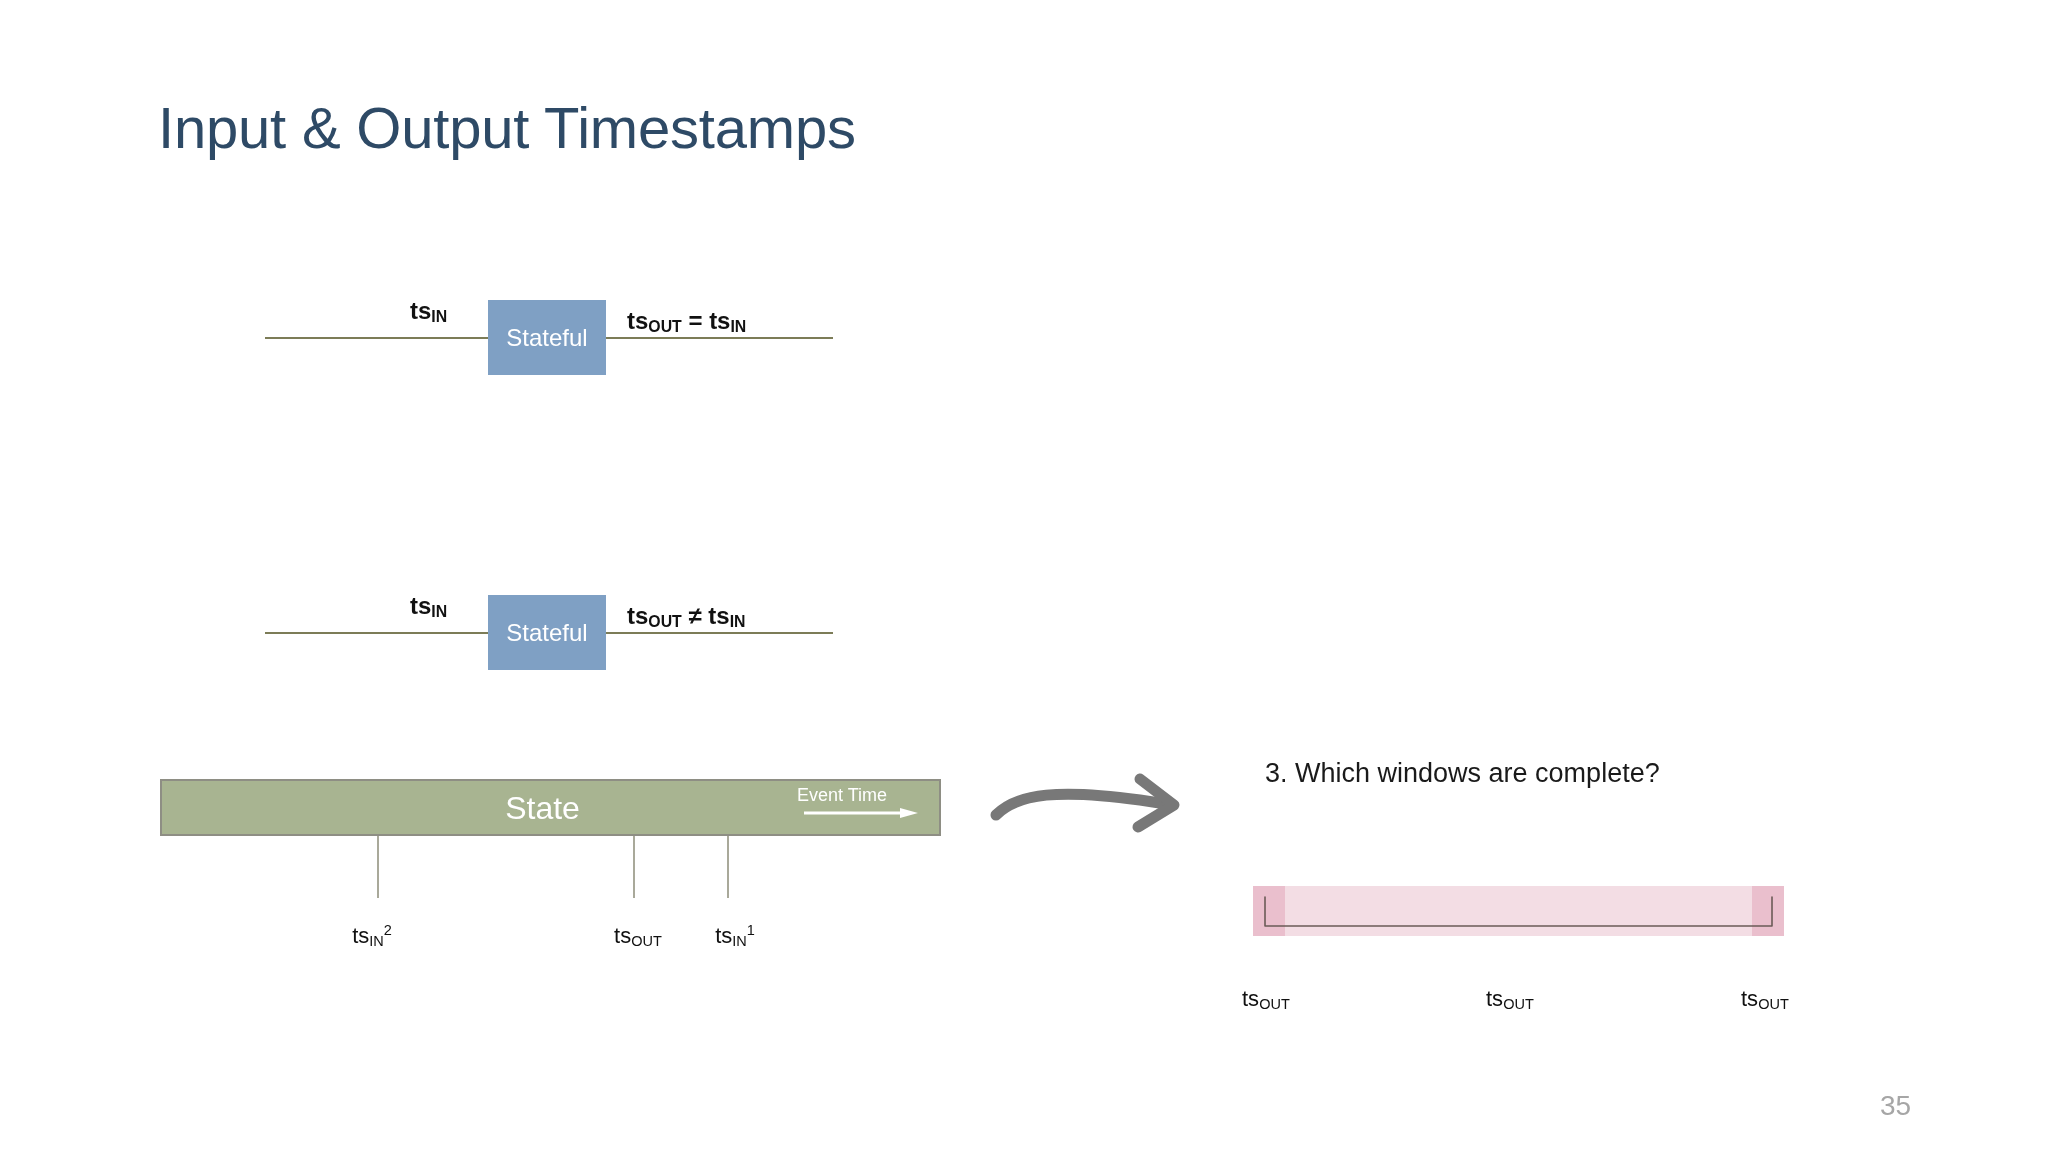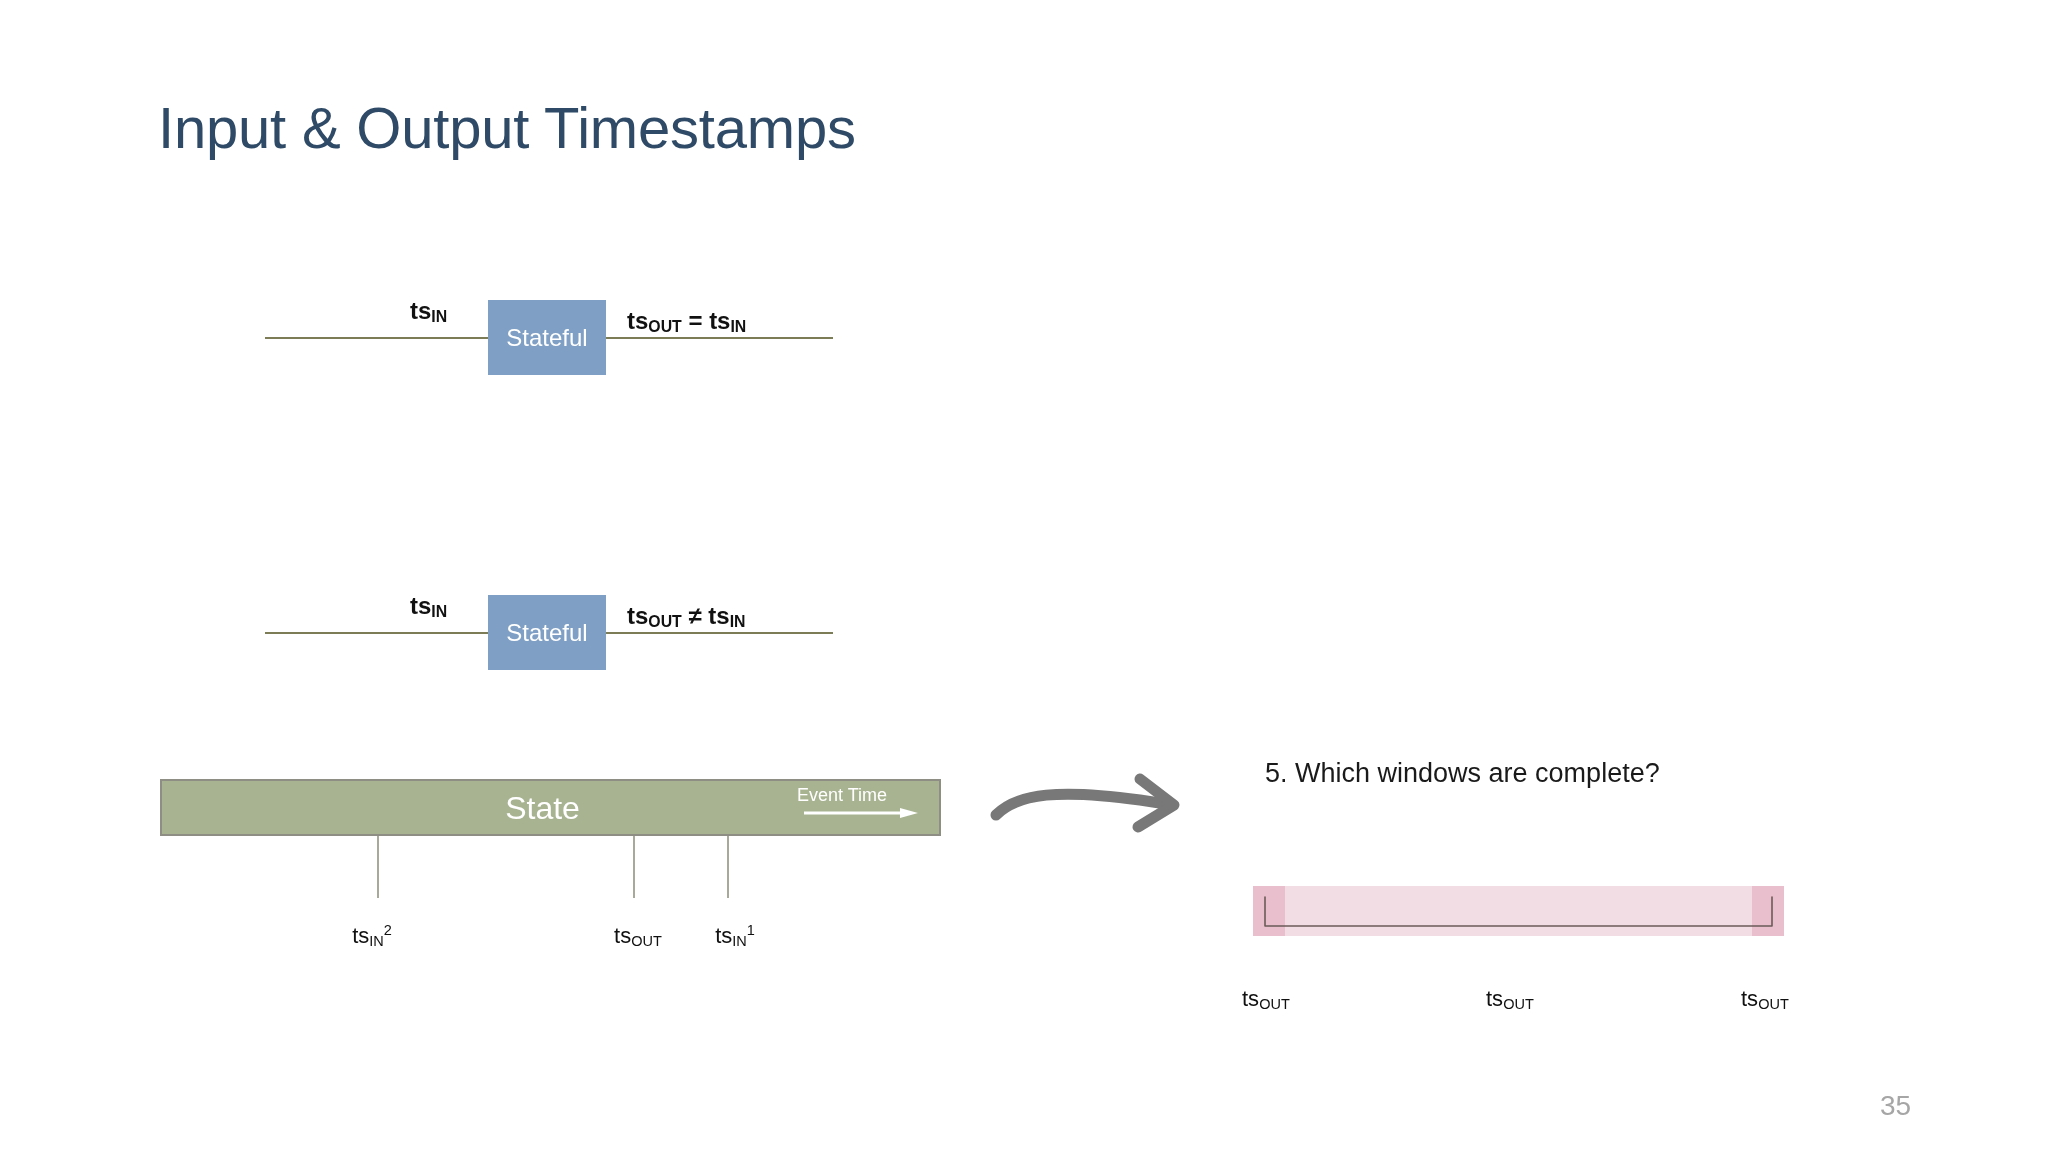--- a/index.html
+++ b/index.html
@@ -281,21 +281,21 @@
   </div>
   <div class="tick-label" id="tick-label-3">
     <span>ts</span><sub>IN</sub><sup>1</sup>
   </div>
 
   <svg class="curved-arrow" viewBox="0 0 220 80">
     <path d="M6,50 C28,28 70,24 150,35 L176,39" stroke="#787878" stroke-width="11" fill="none" stroke-linecap="round"></path>
     <path d="M150,14 L184,40 L148,62" stroke="#787878" stroke-width="11" fill="none" stroke-linecap="round" stroke-linejoin="round"></path>
   </svg>
 
-  <div class="question" id="question-1">5. Which windows are complete?</div>
+  <div class="question" id="question-1">3. Which windows are complete?</div>
 
   <div class="window-bar">
     <div class="cap cap-left"></div>
     <div class="cap cap-right"></div>
     <svg class="brace" viewBox="0 0 513 36" preserveAspectRatio="none">
       <path d="M3,1 L3,30 L510,30 L510,1" stroke="#6b5b57" stroke-width="1.6" fill="none" stroke-linecap="round" stroke-linejoin="round" vector-effect="non-scaling-stroke"></path>
     </svg>
   </div>
 
   <div class="out-label" id="out-label-1">

